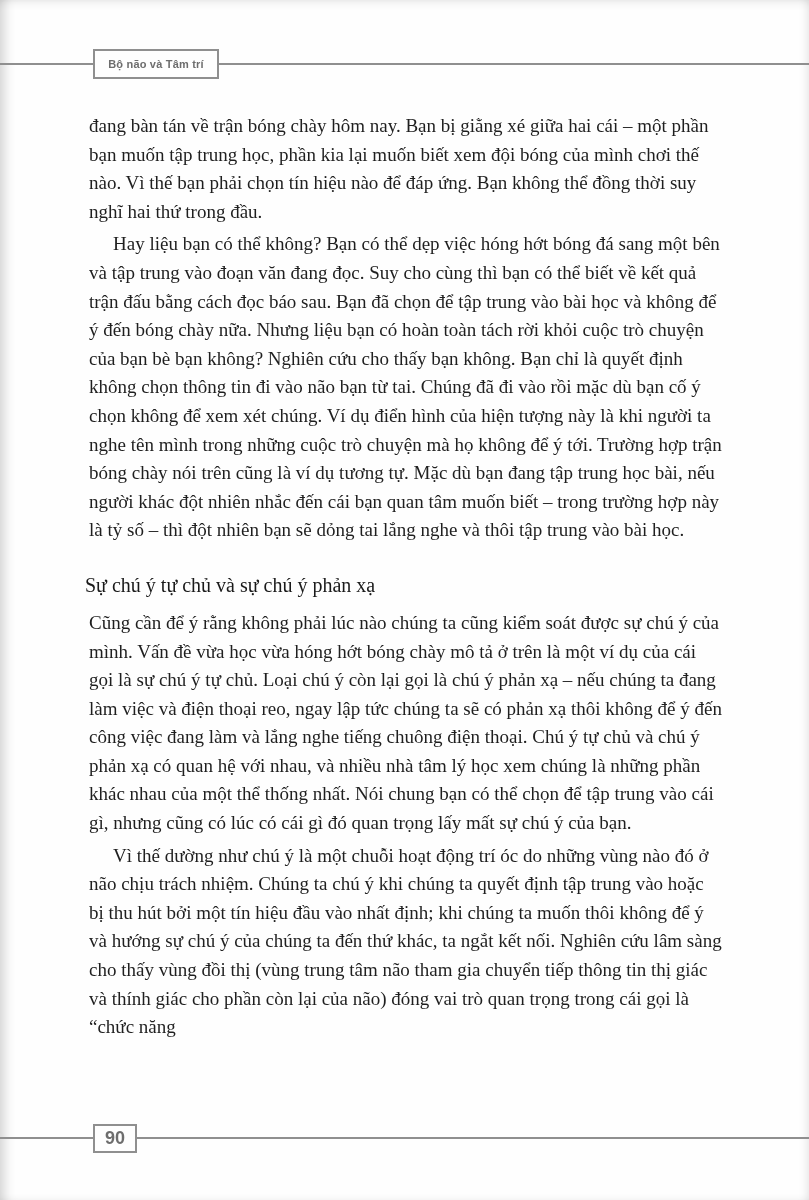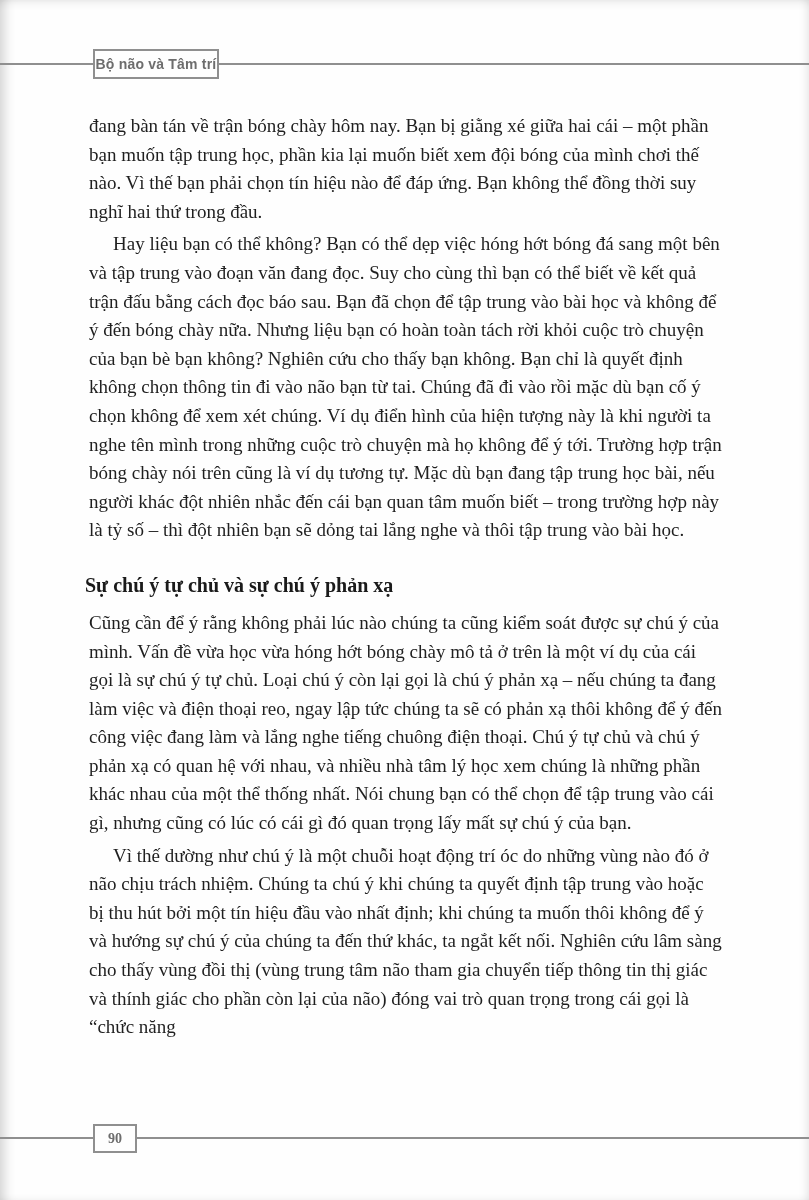--- a/index.html
+++ b/index.html
@@ -42,21 +42,21 @@
     width: 126px; height: 30px;
     background: #fefefe;
     border: 2px solid #8f8f8f;
     box-sizing: border-box;
     display: flex;
     align-items: center;
     justify-content: center;
   }
   .header-title-box span {
     font-family: "Liberation Sans", sans-serif;
-    font-size: 14px;
+    font-size: 11px;
     font-weight: 700;
     letter-spacing: 0.2px;
     color: #6d6d6d;
     white-space: nowrap;
   }
 
   
   .body-text {
     position: absolute;
     left: 85px;
@@ -70,21 +70,21 @@
   .para {
     margin: 4px;
     padding: 0;
   }
   .para.indent {
     text-indent: 24px;
   }
   .section-heading {
     margin: 26px 0 10px 0;
     font-size: 20px;
-    font-weight: 700;
+    font-weight: 400;
     color: #1a1a1a;
     line-height: 28px;
   }
 
   
   .running-footer {
     position: absolute;
     left: 0; top: 1118px;
     width: 100%;
     height: 60px;
@@ -101,22 +101,22 @@
     left: 93px; top: 6px;
     width: 44px; height: 29px;
     background: #fefefe;
     border: 2px solid #8f8f8f;
     box-sizing: border-box;
     display: flex;
     align-items: center;
     justify-content: center;
   }
   .footer-page-box span {
-    font-family: Liberation Serif, serif;
-    font-size: 14px;
+    font-family: Liberation Sans, sans-serif;
+    font-size: 18px;
     font-weight: 600;
     color: #6d6d6d;
   }
 </style>
 </head>
 <body>
 
 <div class="page">
 
   <div class="running-header">

